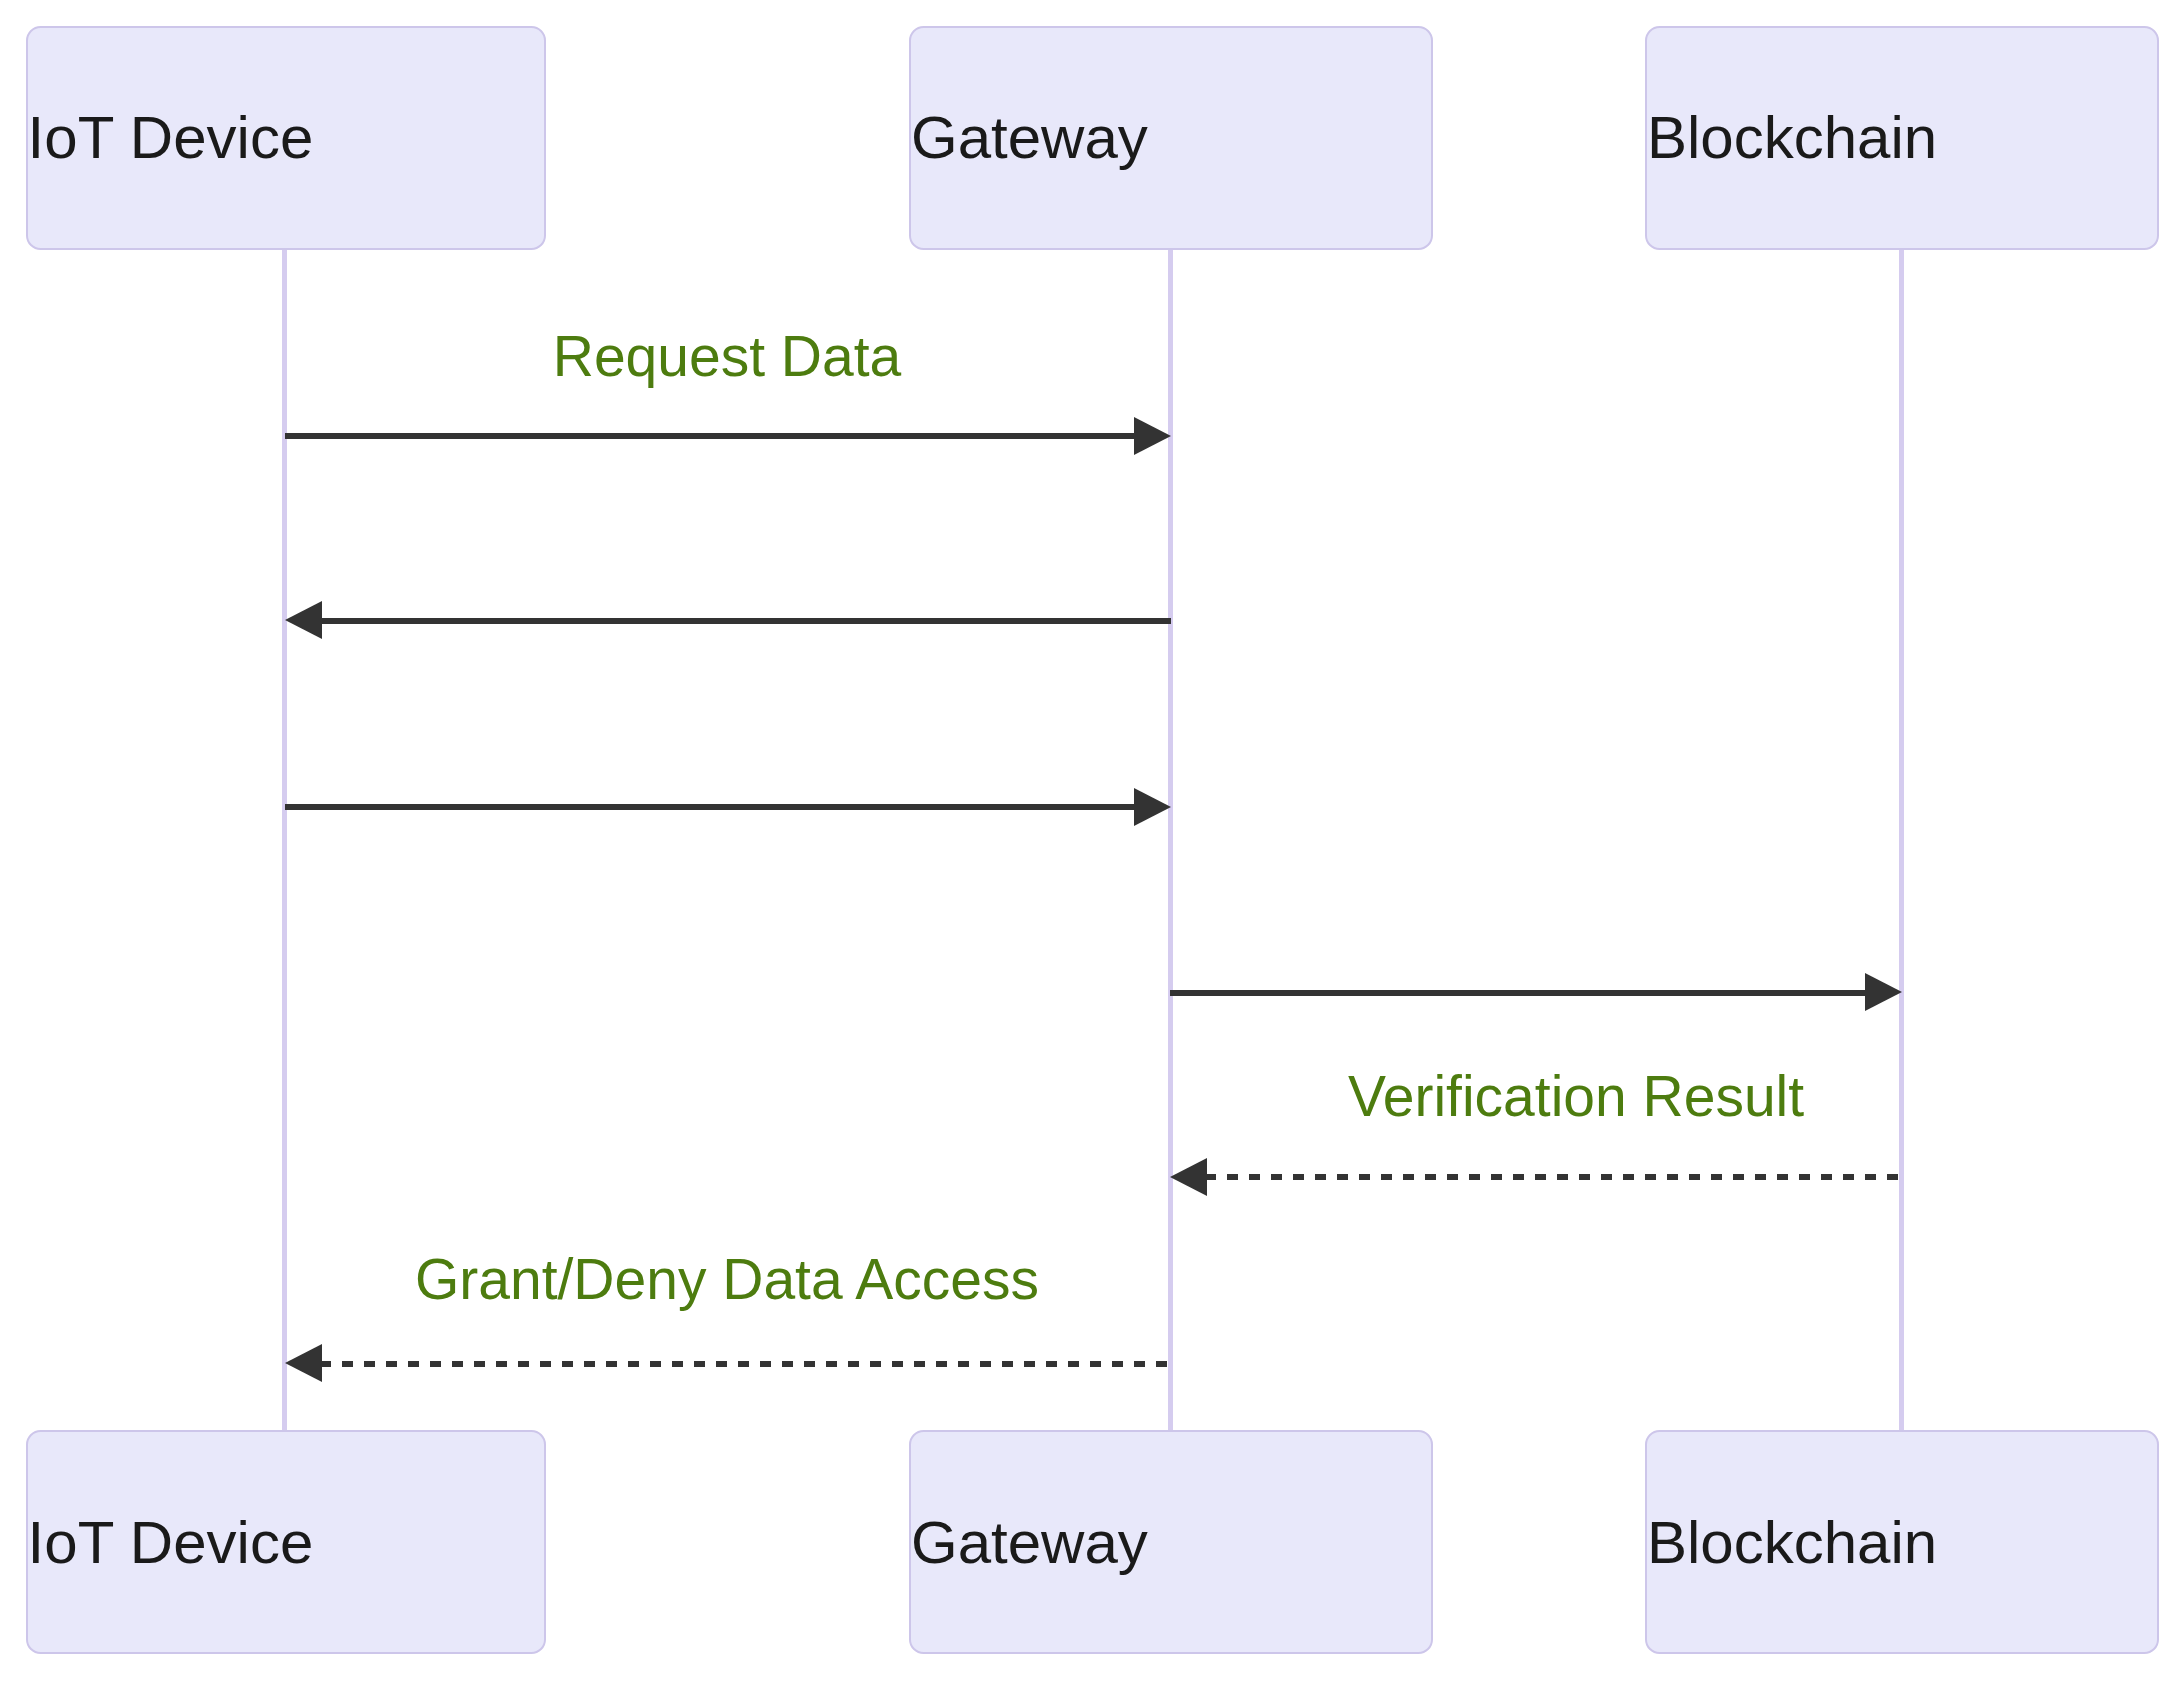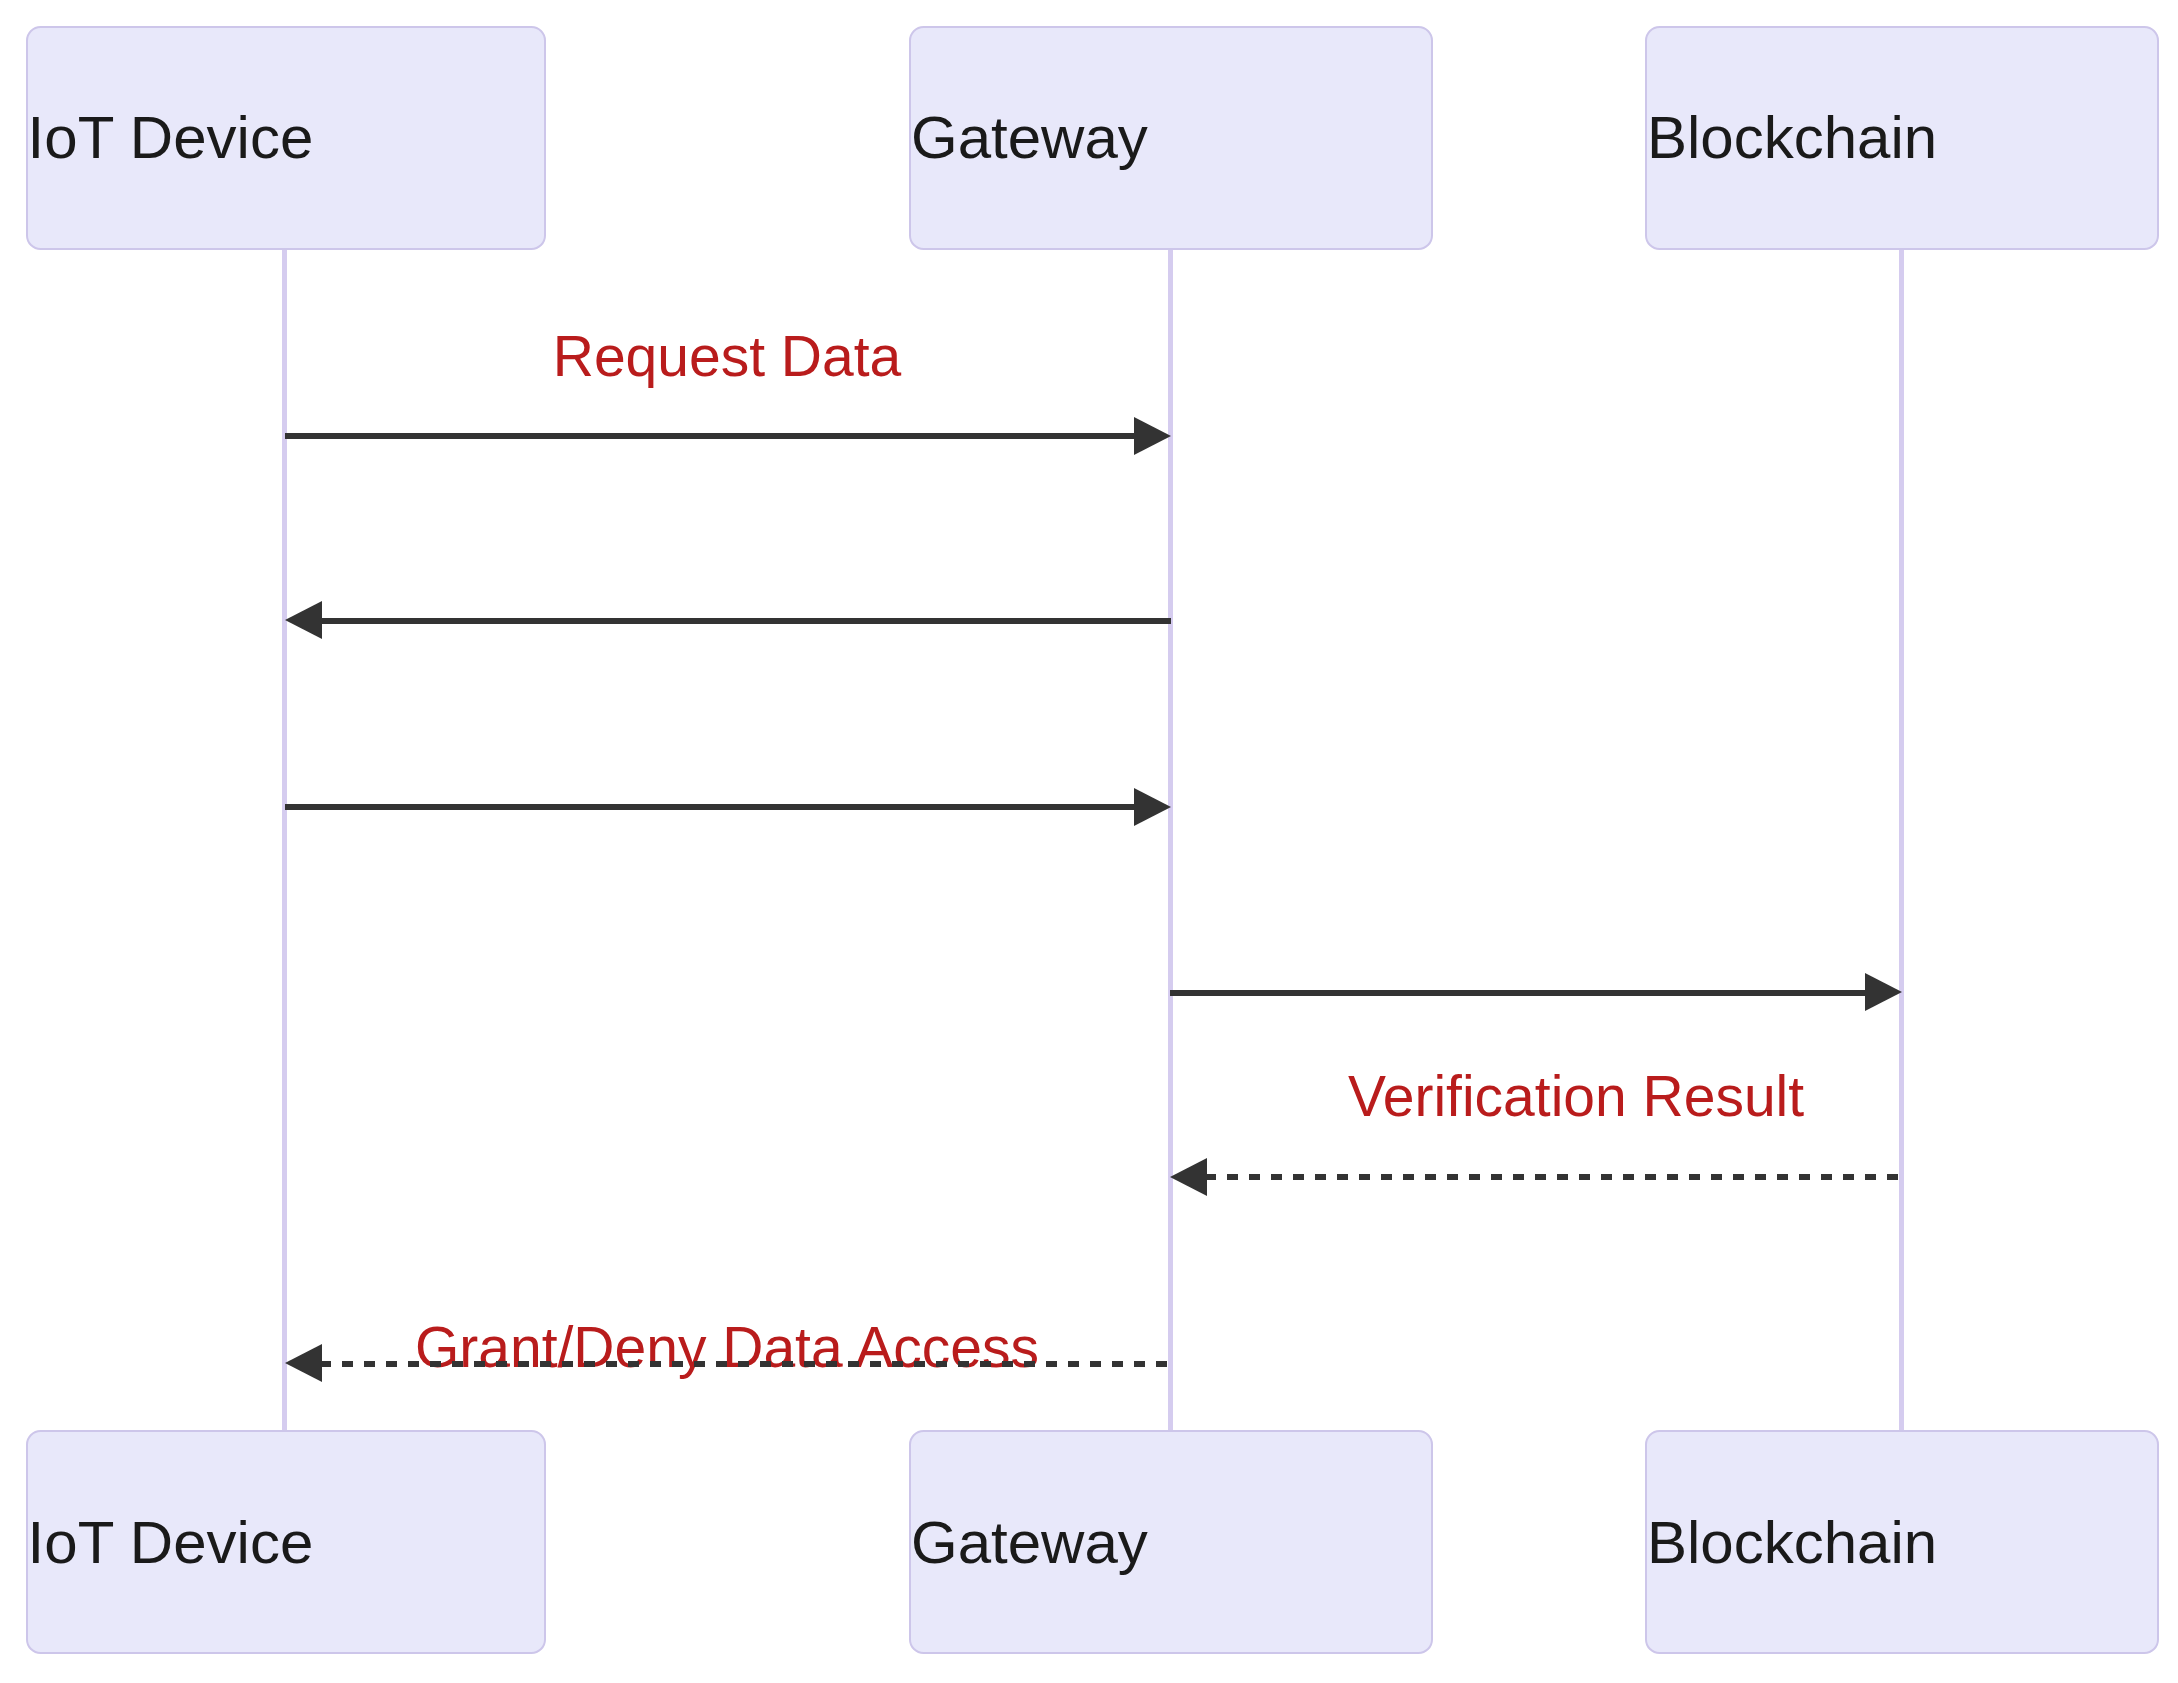--- a/index.html
+++ b/index.html
@@ -52,21 +52,21 @@
     height: 0;
     border-top: 19px solid transparent;
     border-bottom: 19px solid transparent;
   }
   .head-right { border-left: 37px solid #333333; }
   .head-left  { border-right: 37px solid #333333; }
   .mlabel {
     position: absolute;
     transform: translate(-50%, -50%);
     font-size: 57px;
-    color: #b91c1c;
+    color: #4d7c0f;
     white-space: nowrap;
   }
 </style>
 </head>
 <body>
 
 <div class="canvas">
 
   <div class="lifeline" style="left: 282px;"></div>
   <div class="lifeline" style="left: 1168px;"></div>
@@ -102,18 +102,18 @@
   <div class="mline" style="left: 285px; top: 804px; width: 853px;"></div>
   <div class="head head-right" style="left: 1134px; top: 788px;"></div>
 
   <div class="mline" style="left: 1170px; top: 990px; width: 698px;"></div>
   <div class="head head-right" style="left: 1865px; top: 973px;"></div>
 
   <div class="mlabel" style="left: 1536px; top: 1096px; margin-left: 40px;">Verification Result</div>
   <div class="mline dashed" style="left: 1205px; top: 1174px; width: 696px;"></div>
   <div class="head head-left" style="left: 1170px; top: 1158px;"></div>
 
-  <div class="mlabel" style="left: 727px; top: 1347px;">Grant/Deny Data Access</div>
+  <div class="mlabel" style="left: 727px; top: 1279px;">Grant/Deny Data Access</div>
   <div class="mline dashed" style="left: 320px; top: 1361px; width: 851px;"></div>
   <div class="head head-left" style="left: 285px; top: 1344px;"></div>
 
 </div>
 
 
 </body></html>

